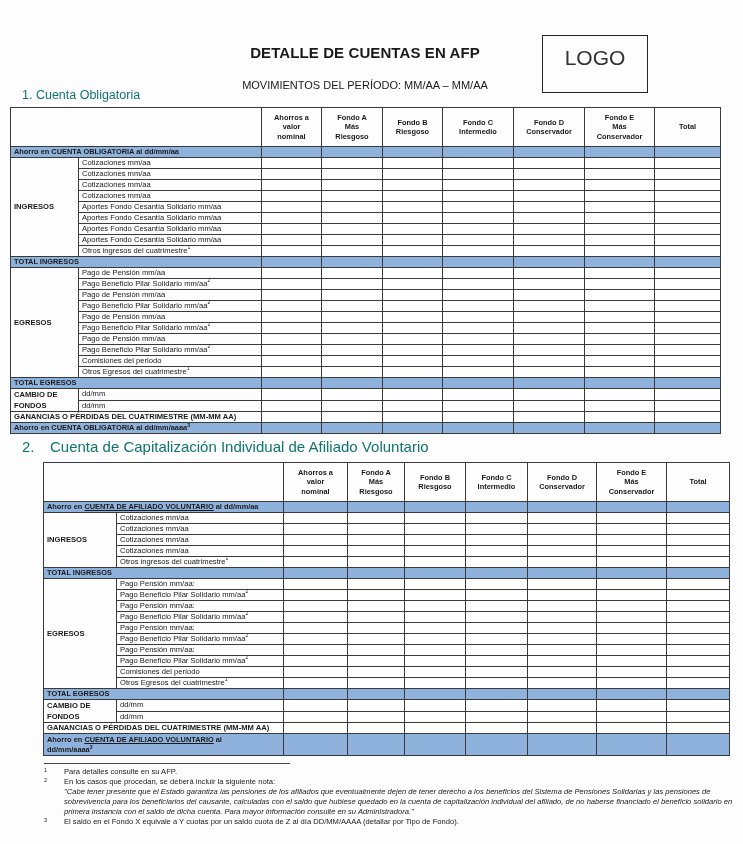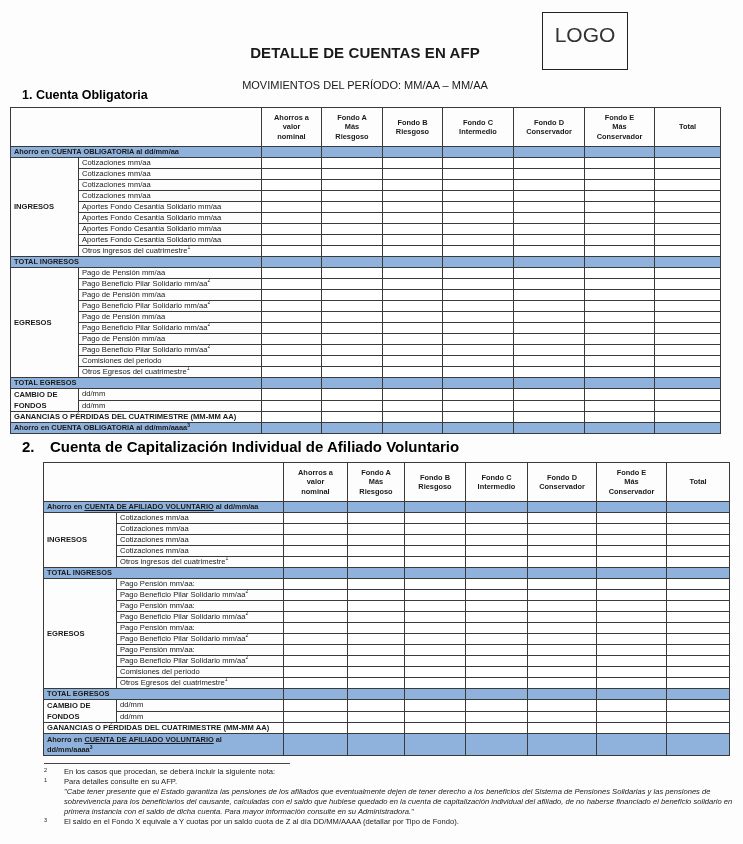--- a/index.html
+++ b/index.html
@@ -6,26 +6,26 @@
   body {
     width: 743px; height: 844px; position: relative; overflow: hidden;
     background: #fdfdfd;
     font-family: "Liberation Sans", sans-serif;
     color: #1a1a1a;
   }
   .title-block { position: absolute; left: 190px; top: 44px; width: 350px; text-align: center; }
   .title-main { font-size: 15px; font-weight: bold; letter-spacing: 0.1px; }
   .title-sub { font-size: 11px; margin-top: 18px; }
   .logo-box {
-    position: absolute; left: 542px; top: 12px; width: 86px; height: 58px;
+    position: absolute; left: 542px; top: 35px; width: 106px; height: 58px;
     border: 1.5px solid #222; box-sizing: border-box;
     display: flex; align-items: center; justify-content: center;
     font-size: 21px; color: #333; padding-bottom: 12px;
   }
-  .sec-title { position: absolute; font-weight: bold; color: #000000; }
+  .sec-title { position: absolute; font-weight: normal; color: #0f766e; }
   .sec1 { left: 22px; top: 88px; font-size: 12.5px; }
   .sec2 { left: 22px; top: 438px; font-size: 15px; }
   .sec2 .num { display: inline-block; width: 28px; }
 
   table.acct {
     position: absolute; border-collapse: collapse; table-layout: fixed;
     font-size: 7.6px;
   }
   table.acct td {
     border: 1px solid #3a3a3a; padding: 0 3px; height: 10px; line-height: 10px;
@@ -602,17 +602,17 @@
         <td class="cell"></td>
         <td class="cell"></td>
         <td class="cell"></td>
         <td class="cell"></td>
       </tr>
     </tbody>
 </table>
 
 <div class="fn-rule"></div>
 <div class="footnotes" id="footnotes">
+    <div class="fn"><span class="mark">1</span><span>Para detalles consulte en su AFP.</span></div>
     <div class="fn"><span class="mark">2</span><span>En los casos que procedan, se deberá incluir la siguiente nota:</span></div>
-    <div class="fn"><span class="mark">1</span><span>Para detalles consulte en su AFP.</span></div>
     <div class="fn italic"><span>"Cabe tener presente que el Estado garantiza las pensiones de los afiliados que eventualmente dejen de tener derecho a los beneficios del Sistema de Pensiones Solidarias y las pensiones de sobrevivencia para los beneficiarios del causante, calculadas con el saldo que hubiese quedado en la cuenta de capitalización individual del afiliado, de no haberse financiado el beneficio solidario en primera instancia con el saldo de dicha cuenta. Para mayor información consulte en su Administradora."</span></div>
     <div class="fn"><span class="mark">3</span><span>El saldo en el Fondo X equivale a Y cuotas por un saldo cuota de Z al día DD/MM/AAAA (detallar por Tipo de Fondo).</span></div>
   </div>
 
 </body></html>

